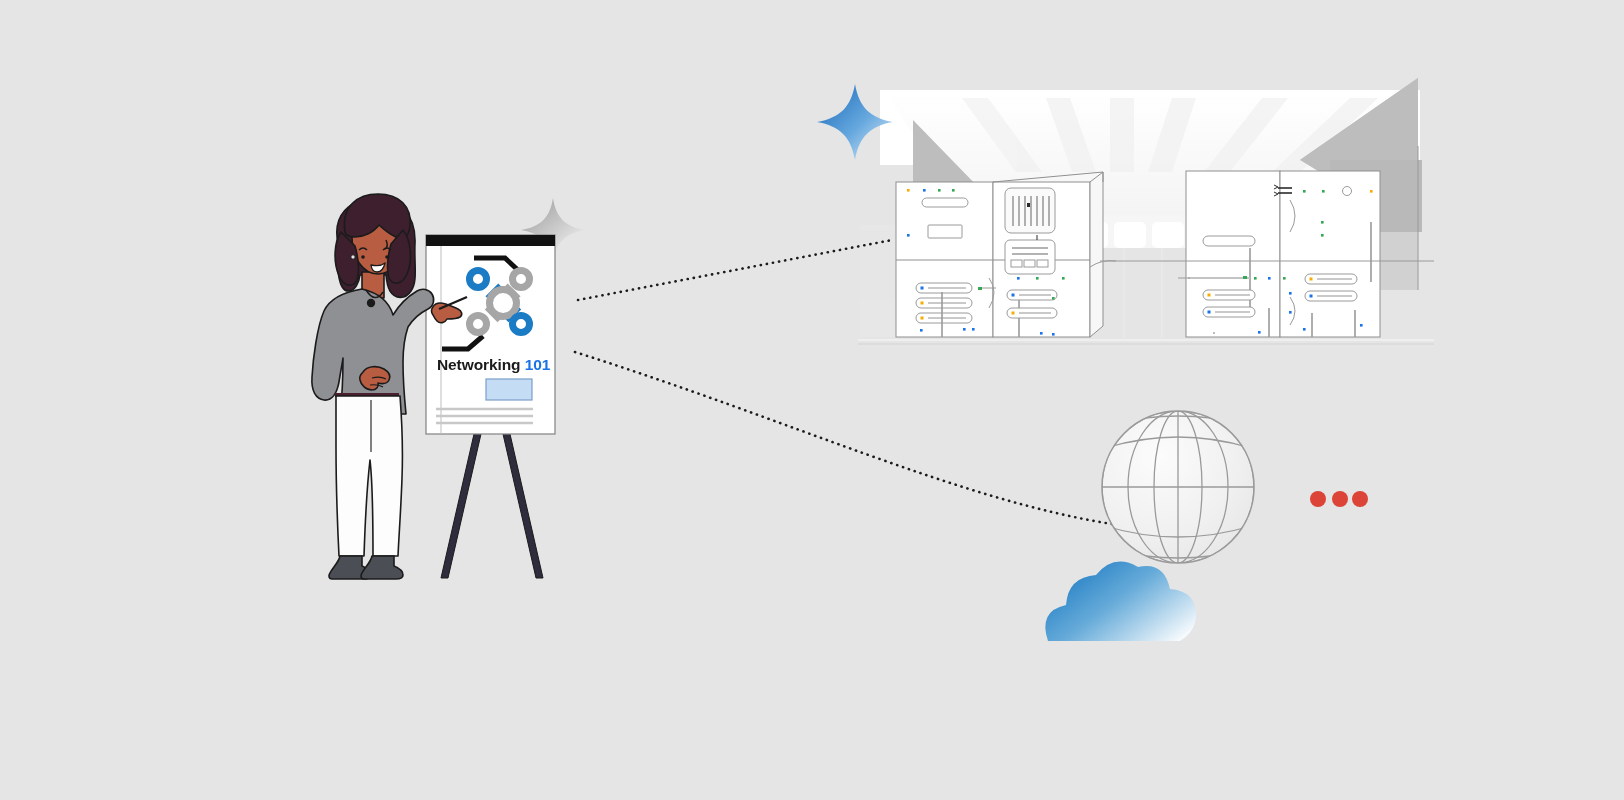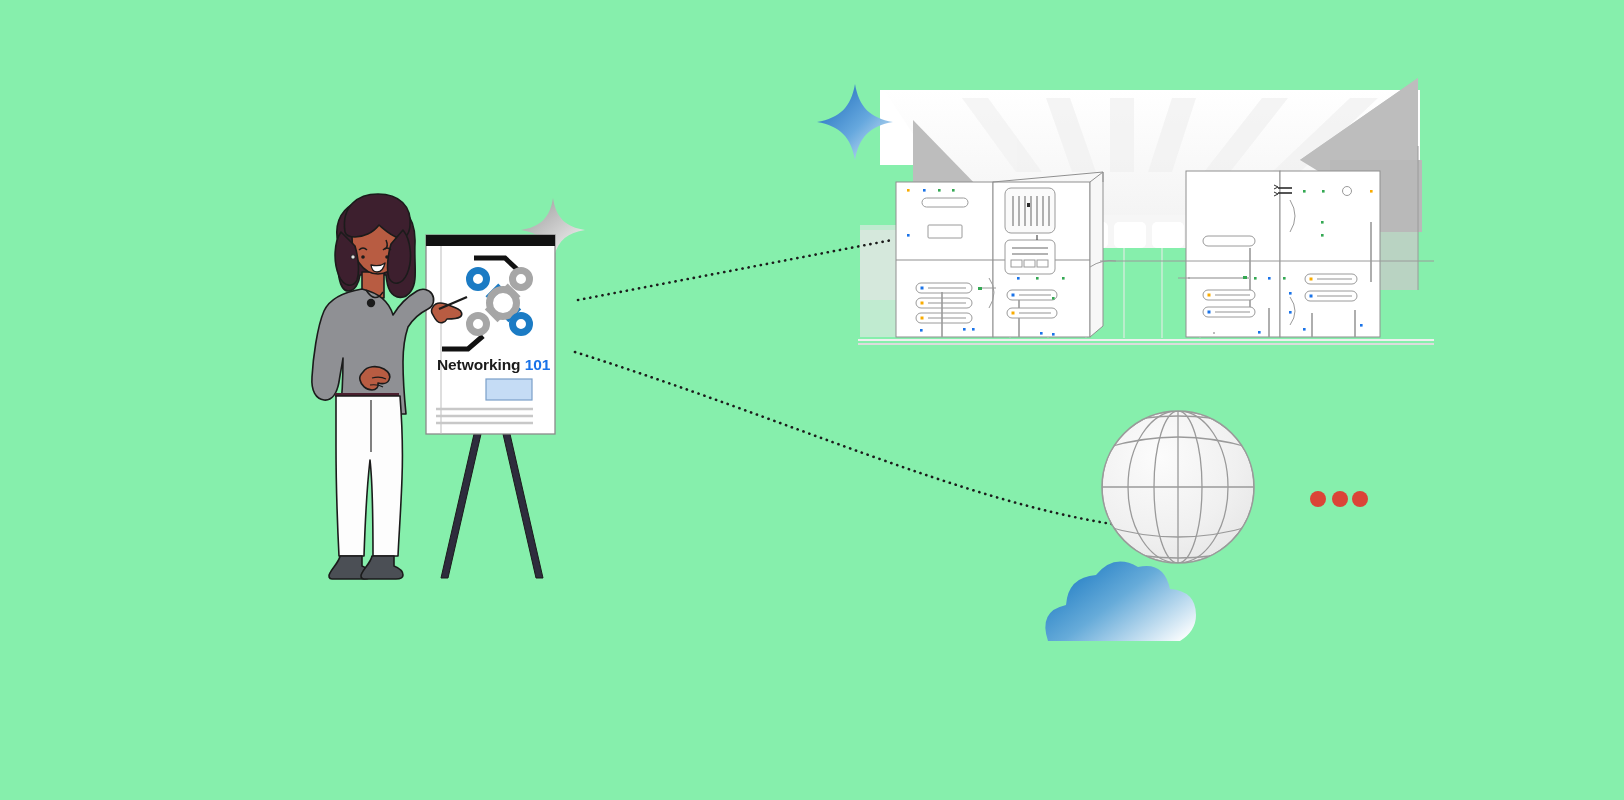--- a/index.html
+++ b/index.html
@@ -11,21 +11,21 @@
   body {
     width: 1624px;
     height: 800px;
     overflow: hidden;
     font-family: "Liberation Sans", sans-serif;
   }
   #scene {
     position: relative;
     width: 1624px;
     height: 800px;
-    background: #86efac;
+    background: #e5e5e5;
   }
   #scene svg.layer {
     position: absolute;
     top: 0;
     left: 0;
     width: 1624px;
     height: 800px;
   }
   .chart-title {
     position: absolute;

